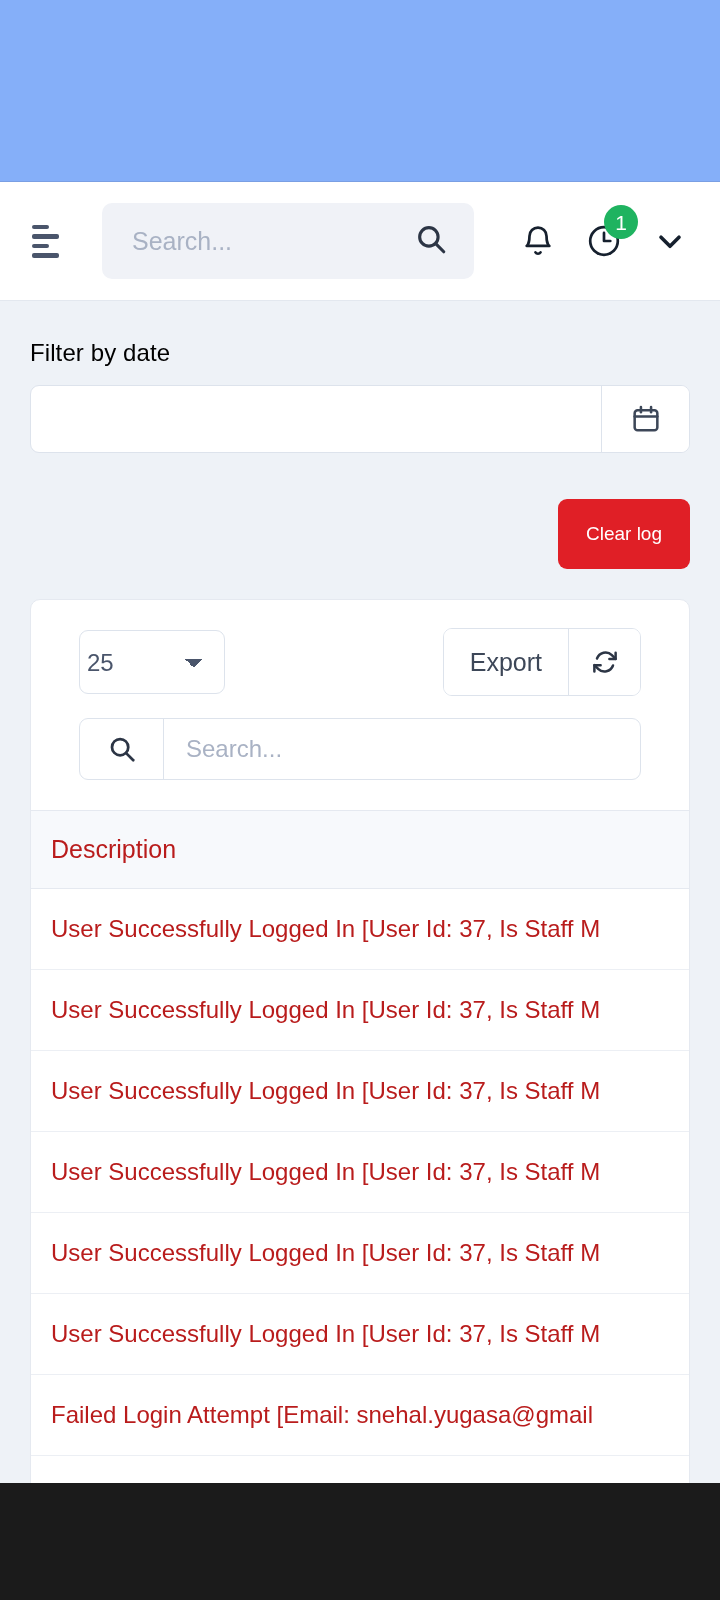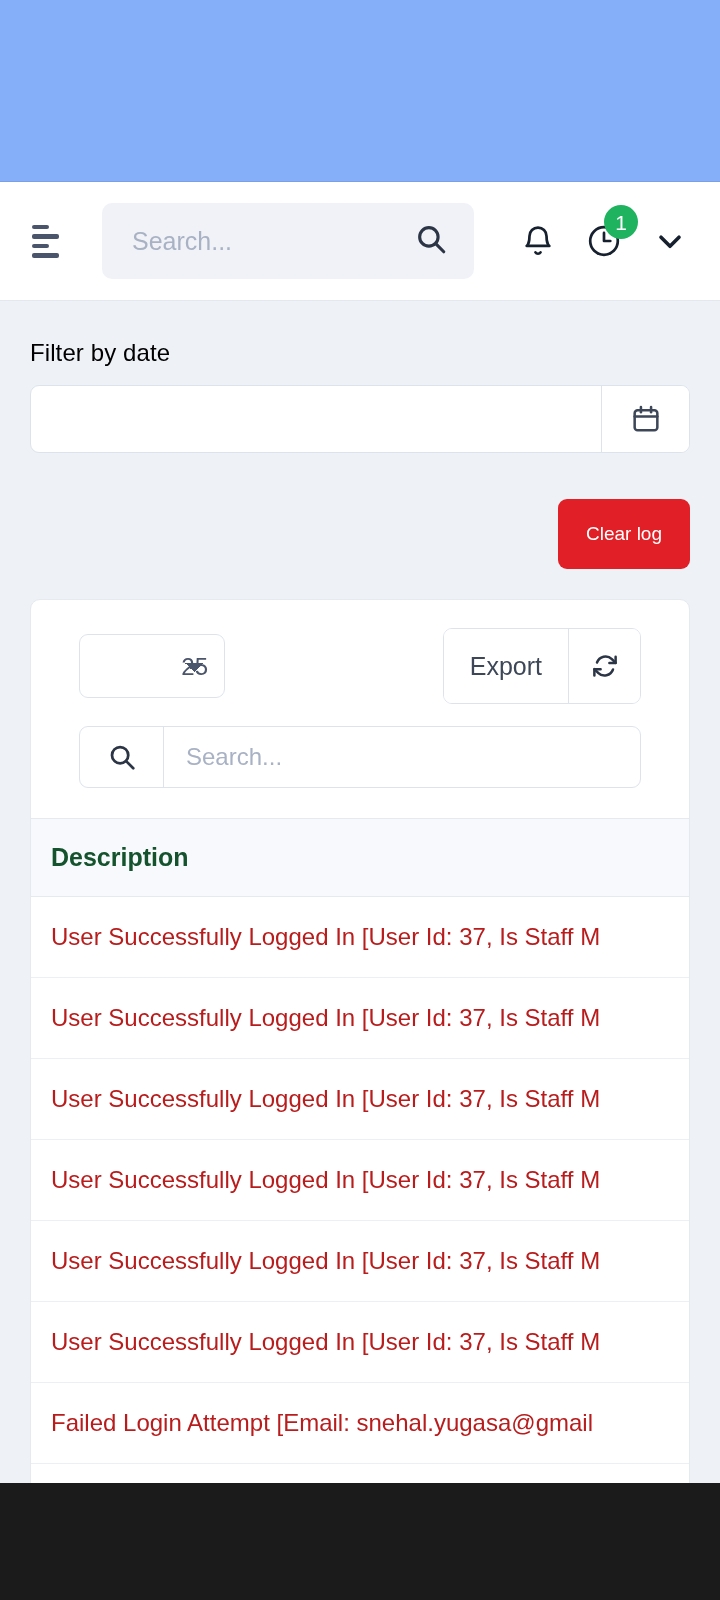--- a/index.html
+++ b/index.html
@@ -202,36 +202,35 @@
     appearance: none;
     -webkit-appearance: none;
     width: 146px;
     height: 64px;
     border: 1px solid #dde3ec;
     border-radius: 9px;
     background: #ffffff;
     font-family: "Liberation Sans", sans-serif;
     font-size: 24px;
     color: #4a556b;
-    padding: 0 16px;
+    padding: 0 7px;
     cursor: pointer;
     background-image:
       linear-gradient(45deg, transparent 50%, #4a556b 50%),
       linear-gradient(135deg, #4a556b 50%, transparent 50%);
     background-position:
       calc(100% - 30px) 28px,
       calc(100% - 21px) 28px;
     background-size: 9px 9px, 9px 9px;
     background-repeat: no-repeat;
-    text-align: right;
   }
 
   .btn-group {
     display: flex;
-    height: 76px;
+    height: 68px;
     border: 1px solid #dde3ec;
     border-radius: 9px;
     overflow: hidden;
     background: #ffffff;
   }
   .btn-export {
     border: none;
     background: #ffffff;
     font-family: "Liberation Sans", sans-serif;
     font-size: 25px;
@@ -286,22 +285,22 @@
     width: 100%;
     border-collapse: collapse;
     table-layout: fixed;
   }
   .log-table thead th {
     background: #f7f9fc;
     border-top: 1px solid #e5e9f0;
     border-bottom: 1px solid #e5e9f0;
     text-align: left;
     font-size: 25px;
-    font-weight: 700;
-    color: #14532d;
+    font-weight: 400;
+    color: #b91c1c;
     padding: 24px 0 24px 20px;
     white-space: nowrap;
   }
   .log-table tbody td {
     border-bottom: 1px solid #eceff4;
     font-size: 24px;
     color: #b91c1c;
     padding: 26px 0 26px 20px;
     white-space: nowrap;
     overflow: hidden;

